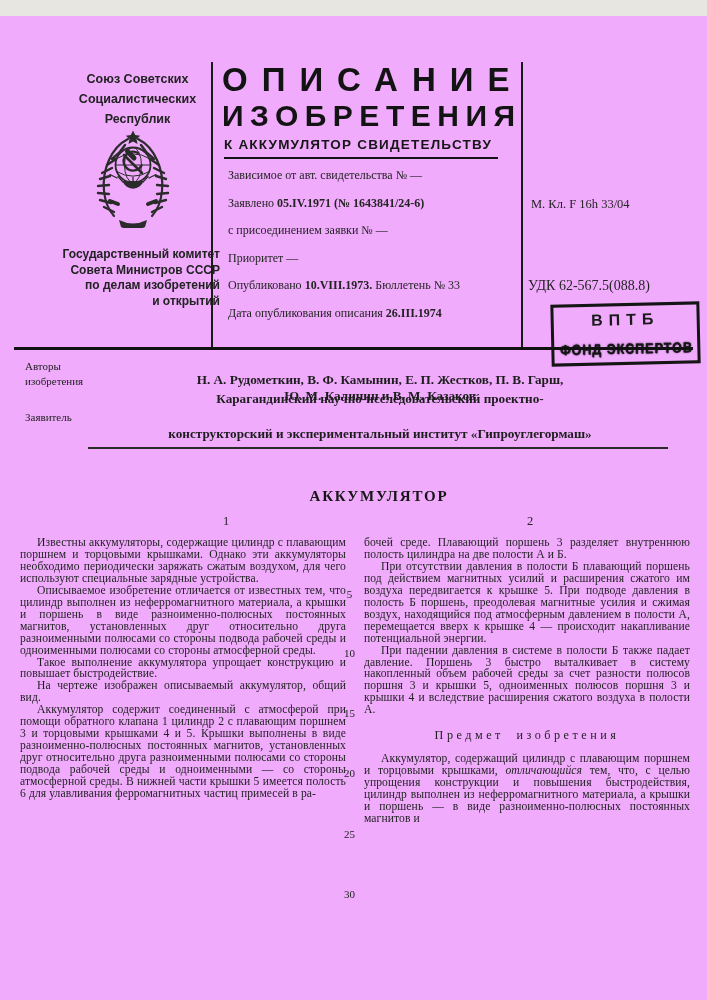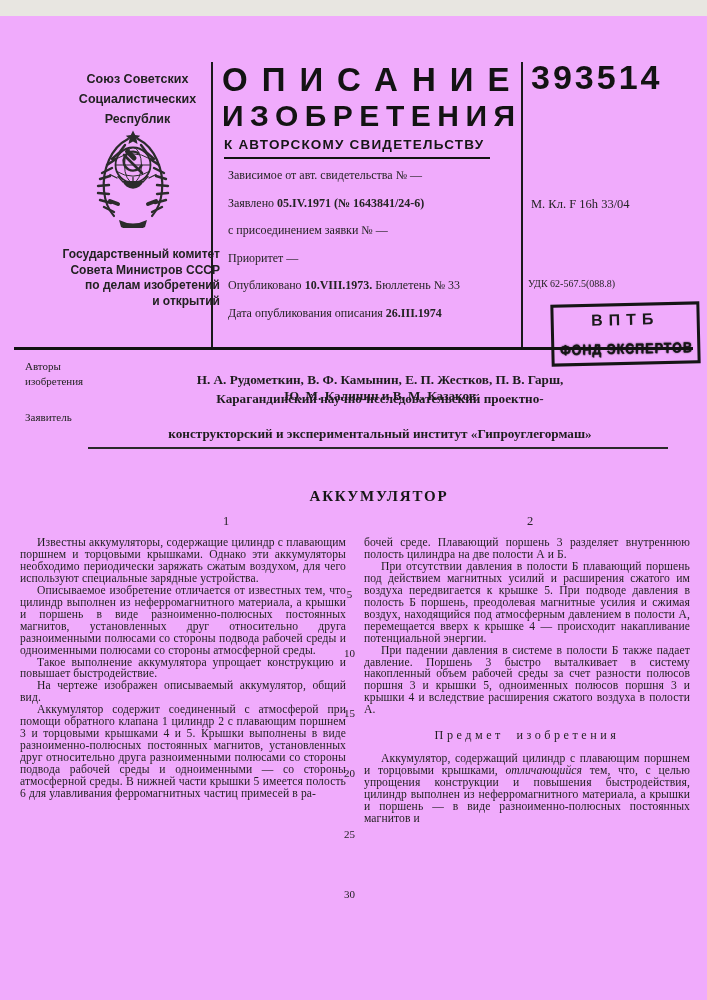--- a/index.html
+++ b/index.html
@@ -34,21 +34,21 @@
     font-weight:bold;font-size:13.5px;letter-spacing:1.2px;color:#161616;
     padding:0 6px 5px 0;border-bottom:2.5px solid #131313;white-space:nowrap;}
   .filing{position:absolute;left:228px;top:152px;width:292px;font-size:12px;color:#242424;}
   .fline{height:15px;margin-bottom:12.5px;white-space:nowrap;}
   .fline b{font-weight:bold;}
 
   
   .docnum{position:absolute;left:531px;top:44px;font-family:"Liberation Sans","DejaVu Sans",sans-serif;
     font-weight:bold;font-size:34px;letter-spacing:3px;line-height:1;color:#131313;}
   .mkl{position:absolute;left:531px;top:181px;font-size:12.5px;color:#242424;white-space:nowrap;}
-  .udc{position:absolute;left:528px;top:262px;font-size:10px;color:#242424;white-space:nowrap;}
+  .udc{position:absolute;left:528px;top:262px;font-size:14px;color:#242424;white-space:nowrap;}
   .stamp{position:absolute;left:551px;top:287px;width:143px;height:56px;
     border:3.5px solid #151515;transform:rotate(-1.3deg);}
   .stamp-l1{position:absolute;left:0;top:5px;width:100%;text-align:center;
     font-family:"Liberation Sans","DejaVu Sans",sans-serif;font-weight:bold;
     font-size:16px;letter-spacing:6px;color:#1a1a1a;}
   .stamp-l2{position:absolute;left:-4px;top:36px;width:152px;text-align:center;
     font-family:"Liberation Sans","DejaVu Sans",sans-serif;font-weight:bold;
     font-size:12.5px;letter-spacing:1px;color:#161616;white-space:nowrap;
     transform:scaleY(1.15) skewX(-2deg);text-shadow:0 0 1.6px rgba(15,15,15,.95),.5px .5px 0 rgba(15,15,15,.7);}
 
@@ -111,32 +111,31 @@
     <div>Совета Министров СССР</div>
     <div>по делам изобретений</div>
     <div>и открытий</div>
   </div>
 
   <div class="vrule vrule-left"></div>
   <div class="vrule vrule-right"></div>
 
   <div class="t1">ОПИСАНИЕ</div>
   <div class="t2">ИЗОБРЕТЕНИЯ</div>
-  <div class="subtitle">К АВТОРСКОМУ СВИДЕТЕЛЬСТВУ</div>
+  <div class="subtitle">К АККУМУЛЯТОР СВИДЕТЕЛЬСТВУ</div>
 
   <div class="filing">
     <div class="fline"><span>Зависимое от авт. свидетельства № —</span><b></b><span></span></div>
     <div class="fline"><span>Заявлено </span><b>05.IV.1971 (№ 1643841/24-6)</b><span></span></div>
     <div class="fline"><span>с присоединением заявки № —</span><b></b><span></span></div>
     <div class="fline"><span>Приоритет —</span><b></b><span></span></div>
     <div class="fline"><span>Опубликовано </span><b>10.VIII.1973.</b><span> Бюллетень № 33</span></div>
     <div class="fline"><span>Дата опубликования описания </span><b>26.III.1974</b><span></span></div>
   </div>
 
-  <div class="docnum">393514</div>
   <div class="mkl">М. Кл. F 16h 33/04</div>
   <div class="udc">УДК 62-567.5(088.8)</div>
 
   <div class="stamp">
     <div class="stamp-l1">ВПТБ</div>
     <div class="stamp-l2">ФОНД ЭКСПЕРТОВ</div>
   </div>
 
   <div class="rule-thick"></div>
 

